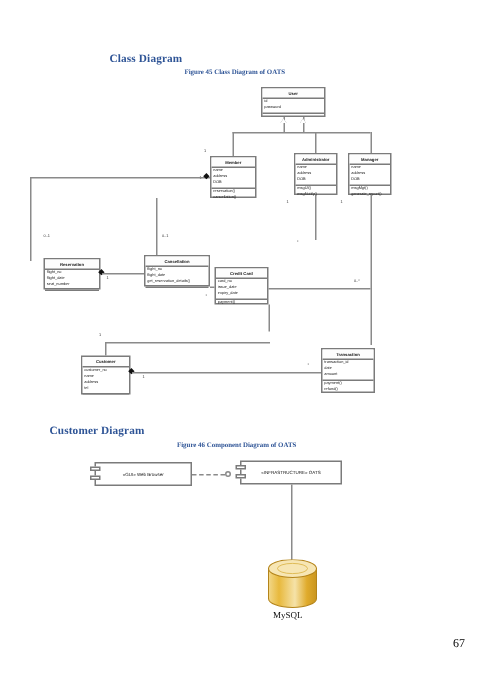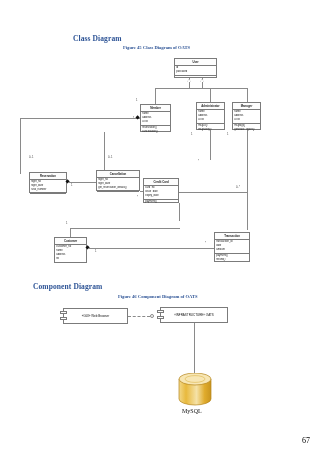--- a/index.html
+++ b/index.html
@@ -26,21 +26,21 @@
   .fig-caption{
     position:absolute;
     font-family:"Liberation Serif", serif;
     font-weight:bold;
     font-size:4.6px;
     color:#2e5496;
     white-space:nowrap;
   }
   .page-number{
     position:absolute;
-    right:10px;bottom:8px;
+    right:10px;bottom:20px;
     font-family:"Liberation Serif", serif;
     font-size:8px;
     color:#000;
   }
 
   
   .uml-class{
     position:absolute;
     border:0.6px solid #7b7b7b;
     background:#ffffff;
@@ -305,21 +305,21 @@
   <div class="ln h" style="left:70px;top:228px;width:110px;"></div>
   <div class="mult" style="left:66px;top:222px;">1</div>
 
   <div class="diamond" style="left:86px;top:246px;"></div>
   <div class="ln h" style="left:88px;top:247.5px;width:126px;"></div>
   <div class="mult" style="left:95px;top:250px;">1</div>
   <div class="mult" style="left:205px;top:242px;">*</div>
 
   <div class="ln v" style="left:20px;top:174px;height:0px;"></div>
 
-  <div class="section-heading" style="left:33px;top:282px;">Component Diagram</div>
+  <div class="section-heading" style="left:33px;top:282px;">Customer Diagram</div>
 
   <div class="fig-caption" style="left:118px;top:294px;">Figure 46 Component Diagram of OATS</div>
 
   <div class="component" style="left:63px;top:308px;width:65px;height:16px;">
     <span>«GUI» Web Browser</span>
   </div>
   <div class="comp-tab" style="left:59.5px;top:311px;"></div>
   <div class="comp-tab" style="left:59.5px;top:317px;"></div>
 
   <div class="dashline" style="left:128px;top:315.5px;width:22px;"></div>

